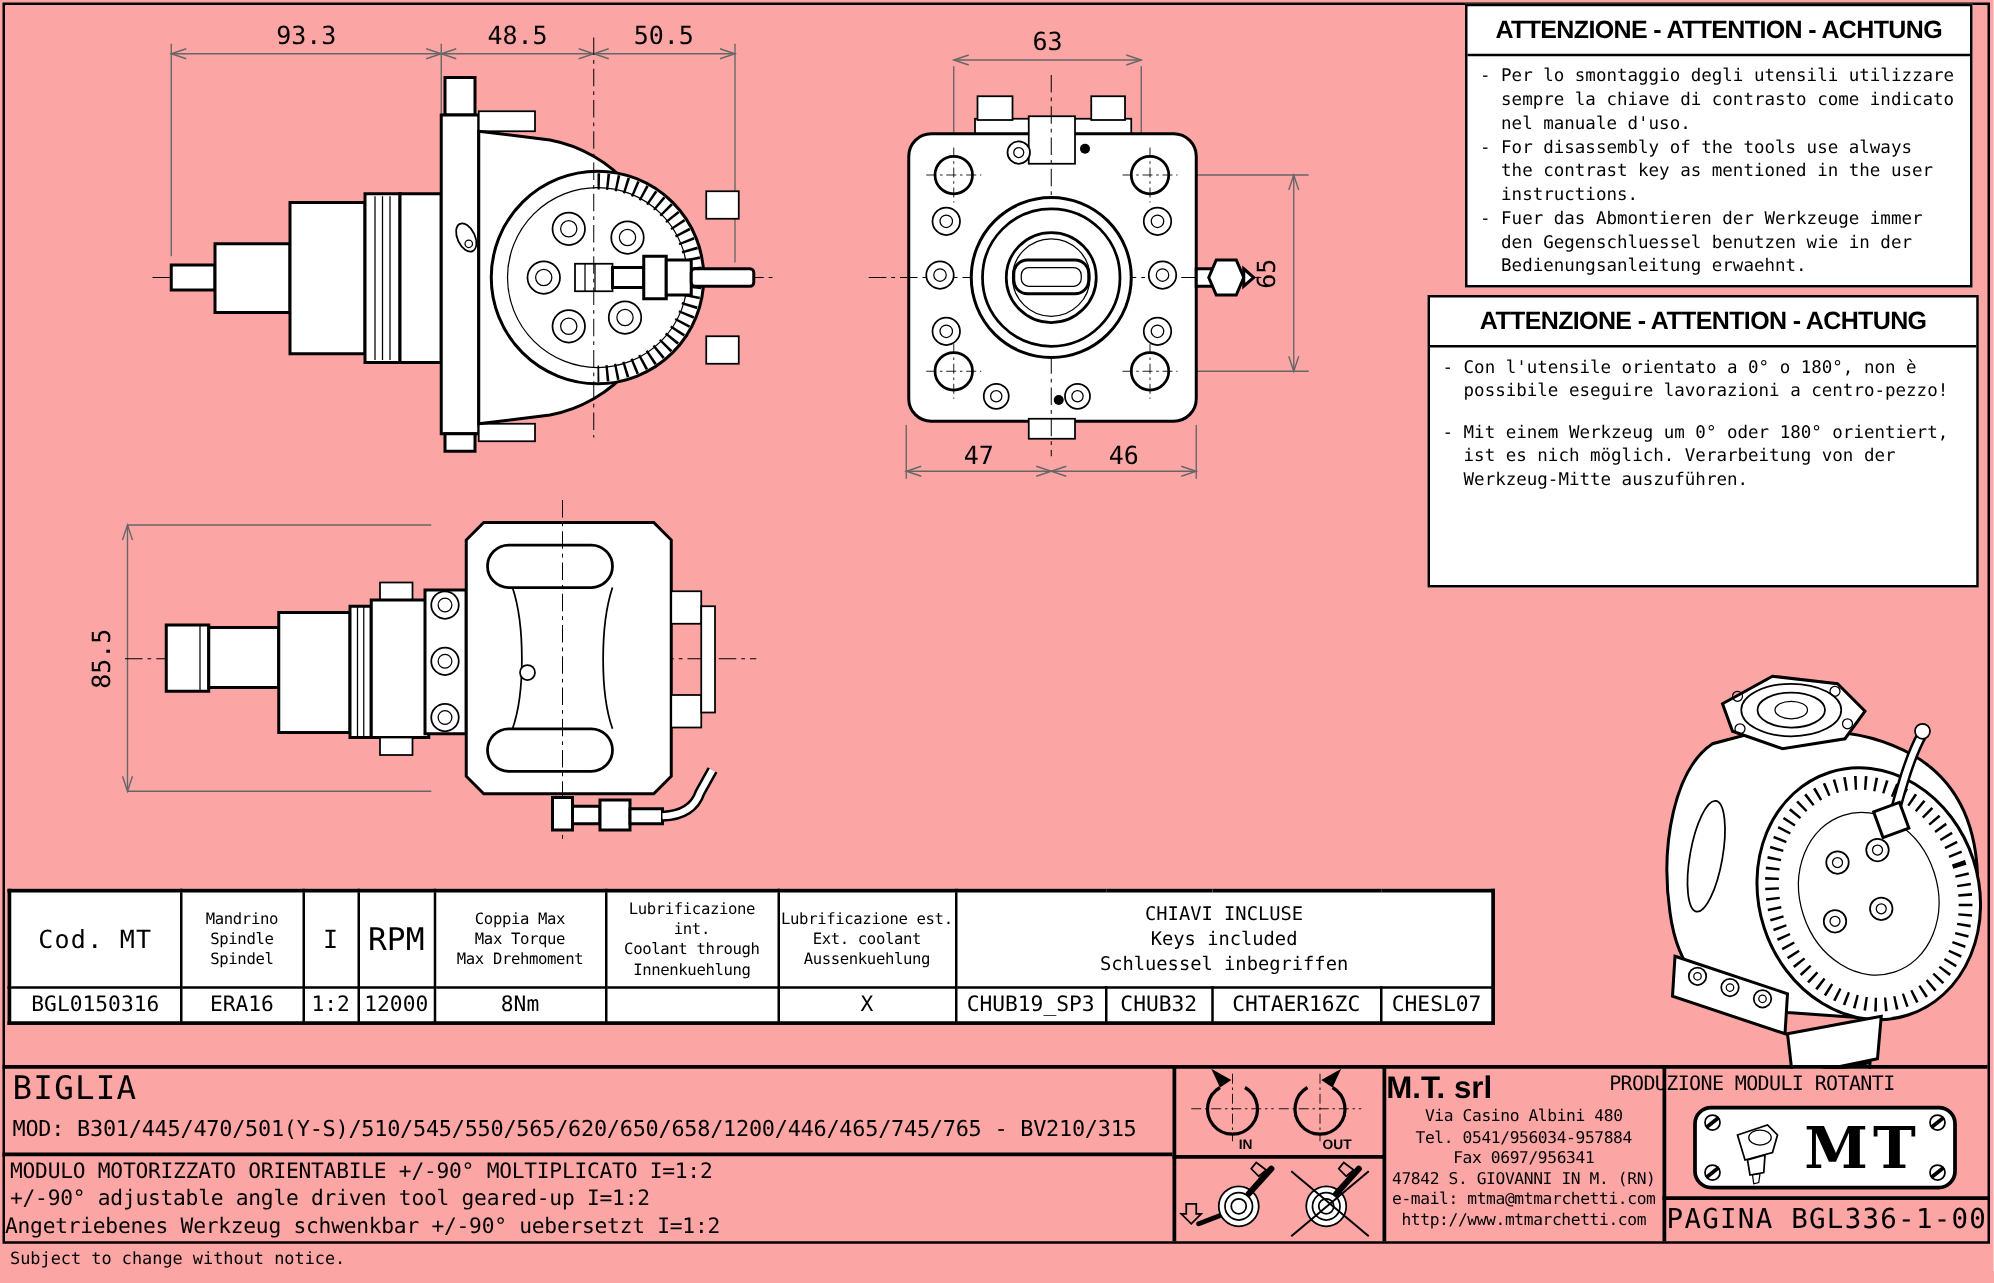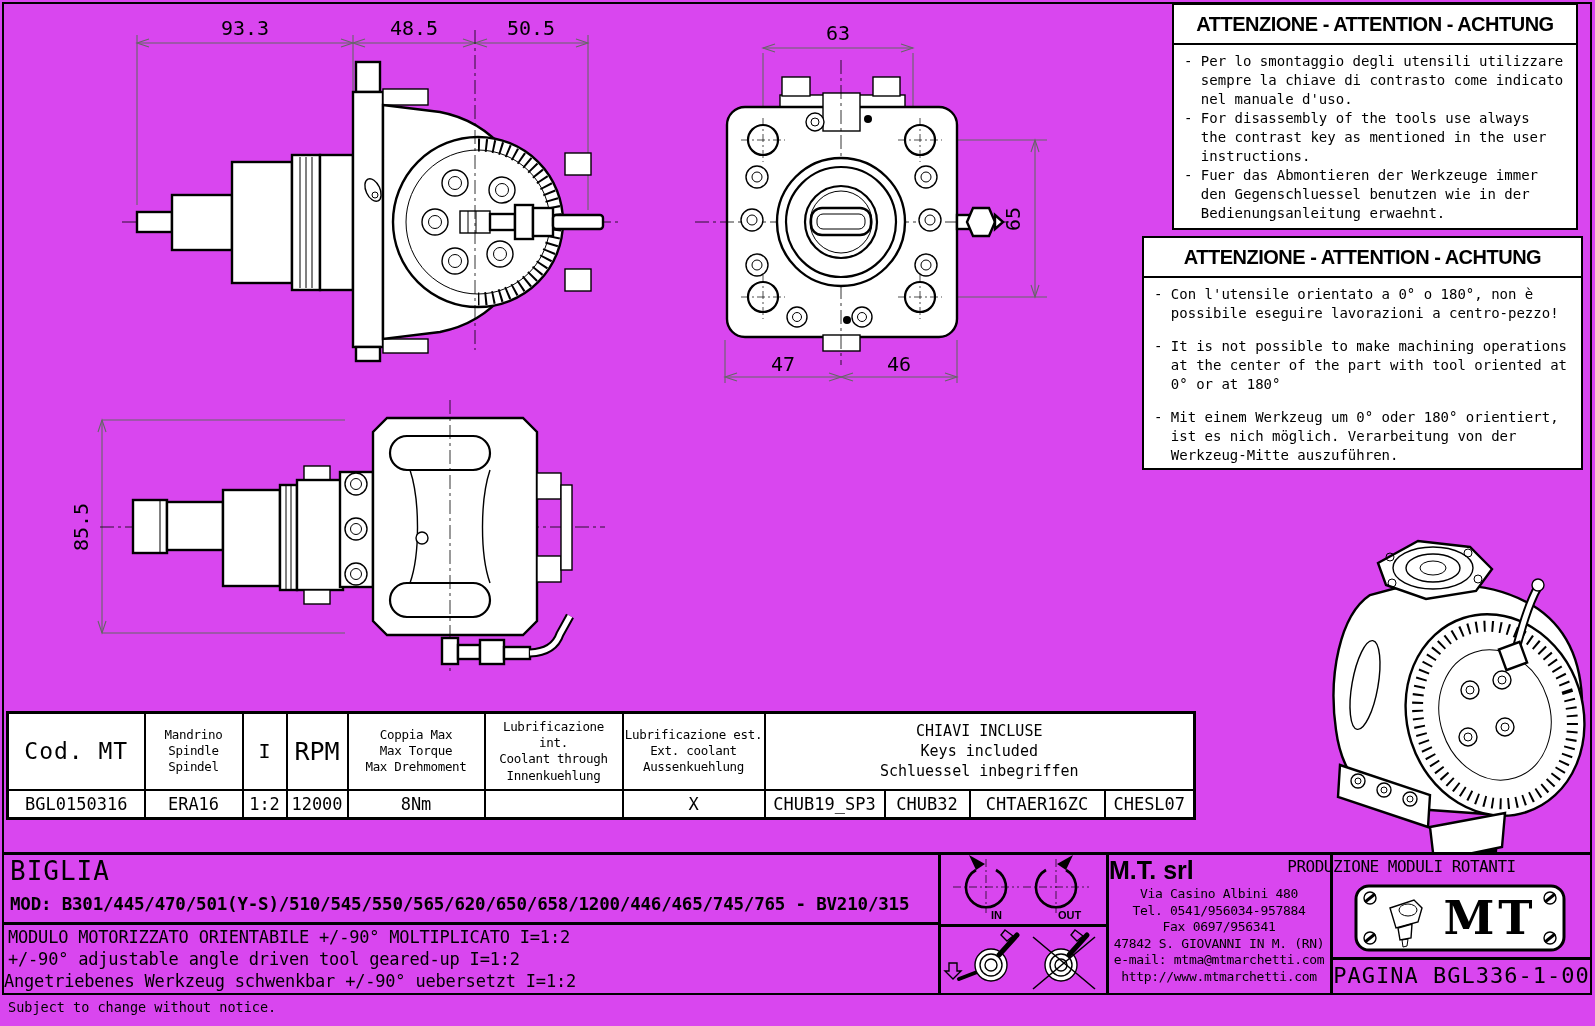--- a/index.html
+++ b/index.html
@@ -1,44 +1,44 @@
 <!DOCTYPE html>
 <html><head>
 <meta charset="utf-8">
 <style>
   html,body{margin:0;padding:0;background:#fff;}
-  .sheet{position:relative;width:1595px;height:1026px;background:#d946ef;
+  .sheet{position:relative;width:1595px;height:1026px;background:#fca5a5;
          font-family:"DejaVu Sans Mono",monospace;color:#000;overflow:hidden;}
   .abs{position:absolute;}
   .frame{position:absolute;left:2px;top:2px;width:1586px;height:989px;border:2px solid #000;}
 
   
   .warnbox{position:absolute;border:2px solid #000;background:#fff;}
   .warn-title{height:38px;line-height:38px;border-bottom:2px solid #000;text-align:center;
               font-family:"Liberation Sans",sans-serif;font-weight:bold;font-size:20px;letter-spacing:-.5px;}
   .warn-body{padding:7px 8px 4px 10px;font-size:14px;line-height:19px;}
   .warn-item{white-space:pre-wrap;margin:0 0 0 0;}
   .gap .warn-item{margin-bottom:14px;}
   .gap .warn-item:last-child{margin-bottom:0;}
 
   
   table.spec{border-collapse:collapse;table-layout:fixed;width:1187px;background:#fff;
              border:3px solid #000;}
   table.spec td{border:2px solid #000;text-align:center;vertical-align:middle;padding:0;overflow:hidden;}
   .hsmall{font-size:12.5px;line-height:1.3;letter-spacing:-.3px;white-space:pre-line;}
   .hkeys{font-size:15px;line-height:1.35;white-space:pre-line;}
-  .hcod{font-size:23px;letter-spacing:1px;}
+  .hcod{font-size:20px;letter-spacing:1px;}
   .hrpm{font-size:25px;}
   .hi{font-size:20px;}
   .cell{font-size:17px;}
 
   
   .tbline{position:absolute;background:#000;}
   .brand{font-size:26px;letter-spacing:1px;}
-  .modline{font-size:17.5px;letter-spacing:-.2px;white-space:nowrap;font-weight:bold;}
+  .modline{font-size:17.5px;letter-spacing:-.2px;white-space:nowrap;}
   .descline{font-size:17px;letter-spacing:-.2px;white-space:nowrap;}
   .coname{font-family:"Liberation Sans",sans-serif;font-weight:bold;font-size:25px;text-align:left;}
   .coaddr{font-size:13px;line-height:16.5px;text-align:center;letter-spacing:-.3px;white-space:nowrap;}
   .prod{font-size:16px;text-align:center;letter-spacing:-.5px;}
   .pagina{font-size:22px;text-align:center;letter-spacing:1px;}
   .footnote{font-size:13.5px;}
   .footdate{font-size:17px;text-align:right;margin-top:36px;}
 
   
   svg{display:block;}
@@ -316,23 +316,20 @@
   den Gegenschluessel benutzen wie in der
   Bedienungsanleitung erwaehnt.</p>
     </div>
   </div>
 
   <div class="warnbox" style="left:1142px;top:236px;width:437px;height:230px;">
     <div class="warn-title">ATTENZIONE - ATTENTION - ACHTUNG</div>
     <div class="warn-body gap">
       <p class="warn-item">- Con l'utensile orientato a 0° o 180°, non è
   possibile eseguire lavorazioni a centro-pezzo!</p>
-      <p class="warn-item">- It is not possible to make machining operations
-  at the center of the part with tool oriented at
-  0° or at 180°</p>
       <p class="warn-item">- Mit einem Werkzeug um 0° oder 180° orientiert,
   ist es nich möglich. Verarbeitung von der
   Werkzeug-Mitte auszuführen.</p>
     </div>
   </div>
 
   <div class="abs" style="left:6px;top:711px;">
     <table class="spec">
       <colgroup>
         <col style="width:137px">

